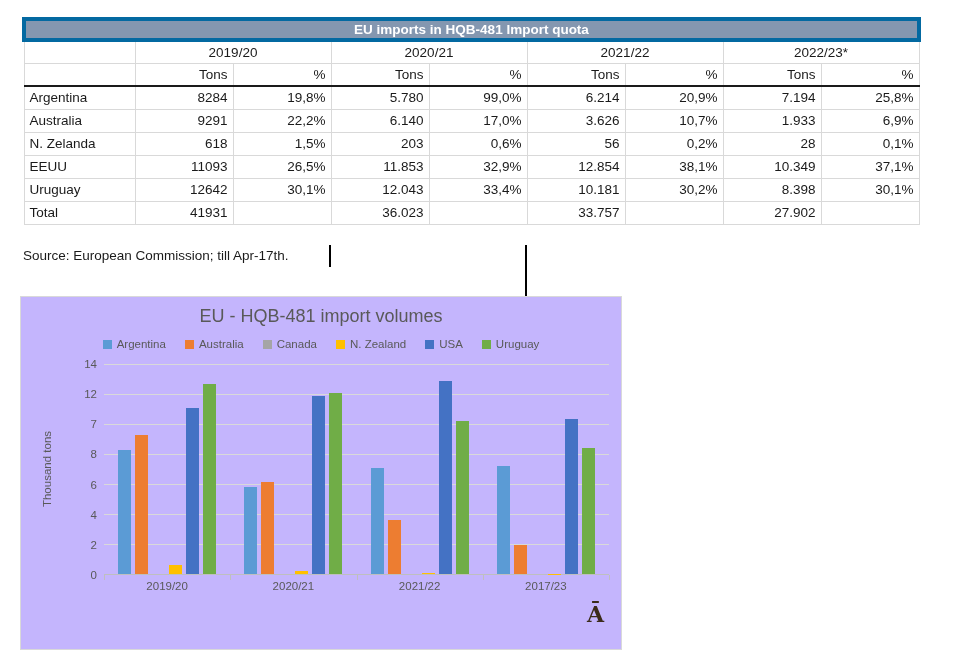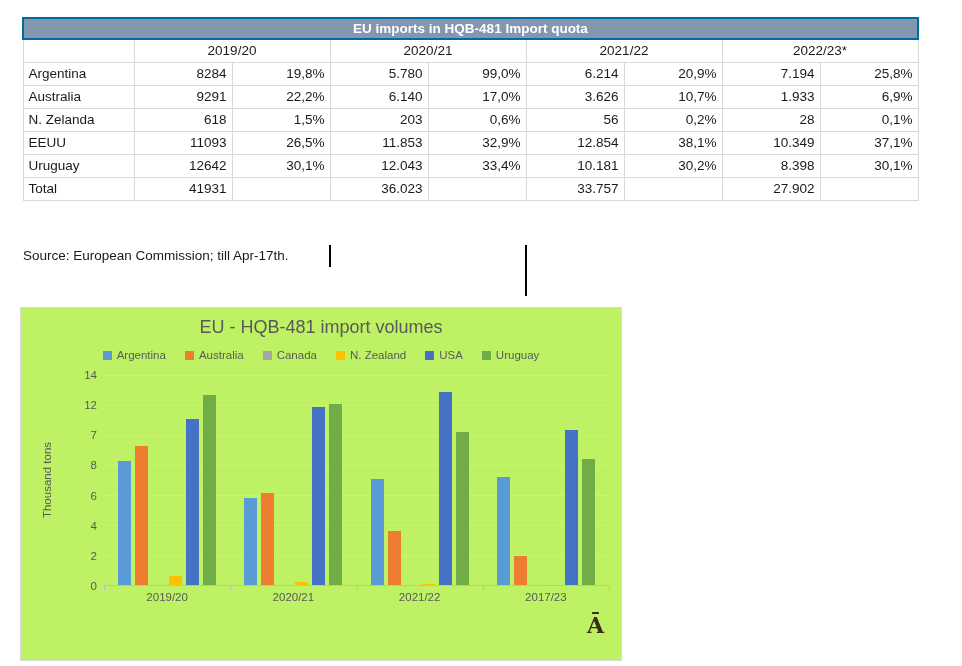--- a/index.html
+++ b/index.html
@@ -4,34 +4,34 @@
 <style>
   * { box-sizing: border-box; margin: 0; padding: 0; }
   html,body { width: 962px; height: 666px; background:#fff; overflow:hidden;
     font-family: "Liberation Sans", sans-serif; color:#1a1a1a; position:relative; }
 
   
   table.quota { position:absolute; left:22px; top:17px; border-collapse:collapse; table-layout:fixed; }
   table.quota td, table.quota th { font-weight:normal; font-size:13.5px; height:23px;
     border:1px solid #d9d9d9; padding:0 5px; white-space:nowrap; overflow:hidden; }
   tr.title-row th { background:#8497B0; color:#fff; font-weight:bold; font-size:13.5px;
-    text-align:center; border:2px solid #0369a1; height:21px; }
+    text-align:center; border:4px solid #0369a1; height:21px; }
   tr.years-row td { text-align:center; border-top:none; }
   tr.sub-row td { text-align:right; border-bottom:2px solid #1a1a1a; }
   td.country { text-align:left; }
   td.num { text-align:right; }
   td.grp { border-left:1.5px solid #000 !important; }
   .table-source { position:absolute; left:23px; top:248px; font-size:13.5px; color:#1a1a1a; }
   .vdiv { position:absolute; width:1.5px; background:#000; }
   .vdiv-a { left:329px; top:245px; height:22px; }
   .vdiv-b { left:525px; top:245px; height:51px; }
 
   
-  .chart-box { position:absolute; left:20px; top:307px; width:602px; height:354px;
-    background:#bef264; border:1px solid #d9d9d9; }
+  .chart-box { position:absolute; left:20px; top:296px; width:602px; height:354px;
+    background:#c4b5fd; border:1px solid #d9d9d9; }
   .chart-title { position:absolute; top:9px; left:0; width:100%; text-align:center;
     font-size:18px; color:#595959; }
   .legend { position:absolute; top:41px; left:0; width:100%; display:flex;
     justify-content:center; gap:19px; }
   .legend-item { display:flex; align-items:center; gap:5px; font-size:11.5px; color:#595959; }
   .legend-swatch { width:9px; height:9px; display:inline-block; }
   .plot { position:absolute; left:83px; top:67px; width:505px; height:211px;
     border-bottom:1px solid #bfbfbf; }
   .gridline { position:absolute; left:0; width:100%; height:1px; background:#d9d9d9; }
   .bars-row { position:absolute; left:0; top:0; width:100%; height:100%; display:flex; }
@@ -69,20 +69,31 @@
       <tr class="title-row">
     <th colspan="9">EU imports in HQB-481 Import quota</th>
   </tr>
   <tr class="years-row">
     <td></td>
     <td colspan="2">2019/20</td>
     <td colspan="2" class="grp">2020/21</td>
     <td colspan="2" class="grp">2021/22</td>
     <td colspan="2" class="grp">2022/23*</td>
   </tr>
+  <tr class="sub-row">
+    <td></td>
+    <td>Tons</td>
+    <td>%</td>
+    <td class="grp">Tons</td>
+    <td>%</td>
+    <td class="grp">Tons</td>
+    <td>%</td>
+    <td class="grp">Tons</td>
+    <td>%</td>
+  </tr>
   </tbody>
     <tbody id="quota-body">
       <tr>
         <td class="country">Argentina</td>
         <td class="num">8284</td>
         <td class="num">19,8%</td>
         <td class="num grp">5.780</td>
         <td class="num">99,0%</td>
         <td class="num grp">6.214</td>
         <td class="num">20,9%</td>

